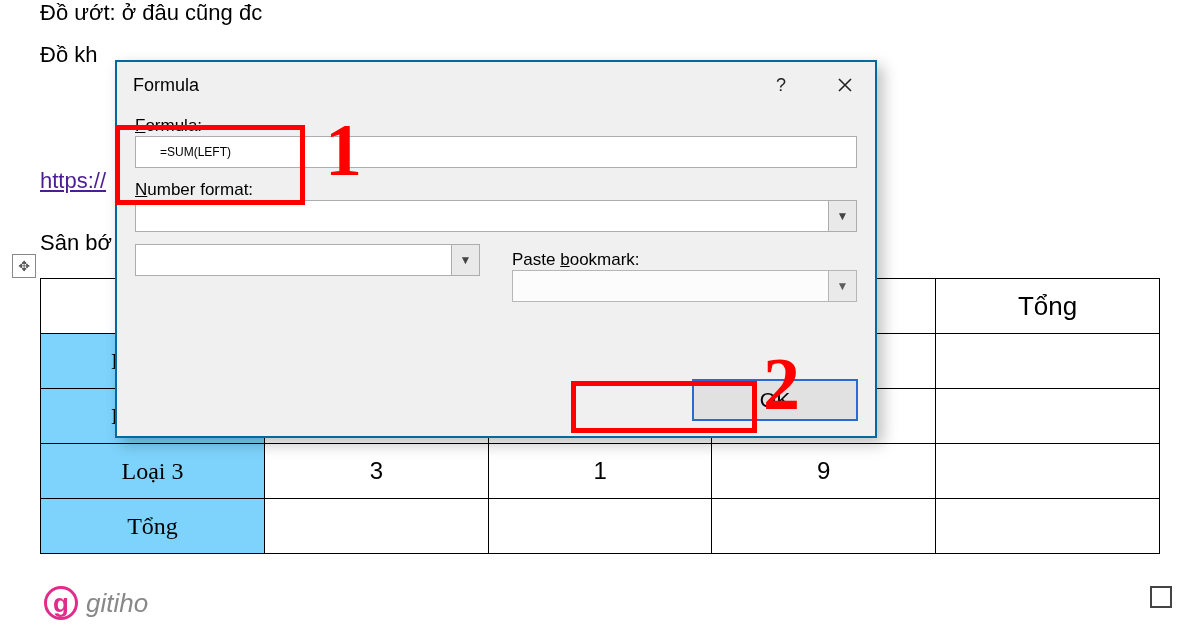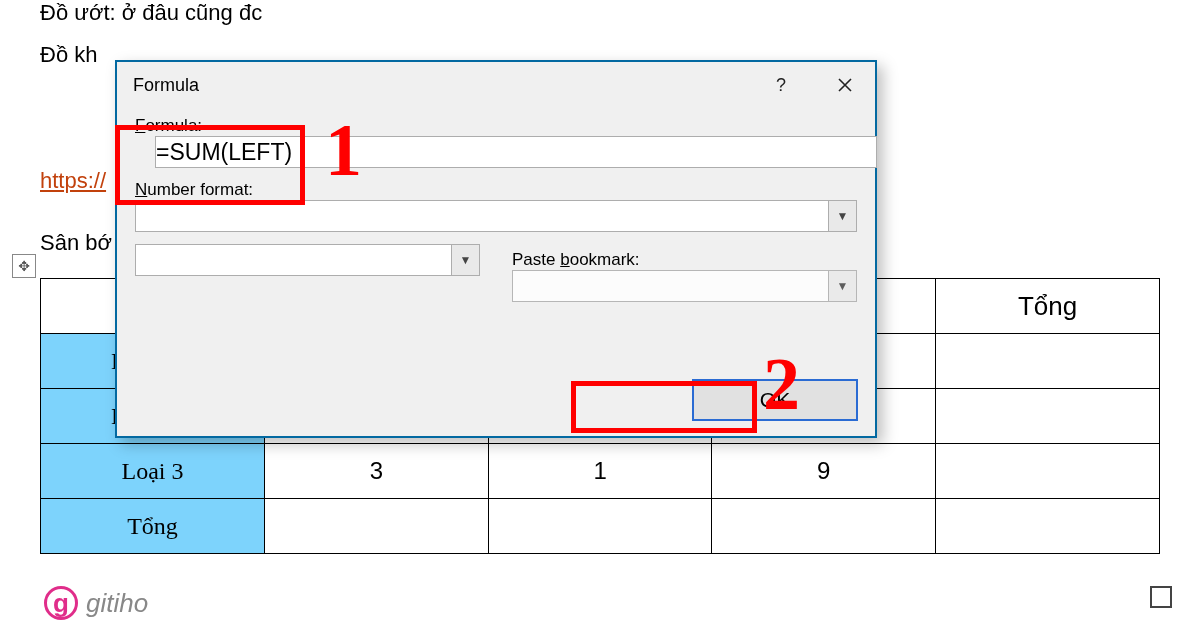--- a/index.html
+++ b/index.html
@@ -11,21 +11,21 @@
     height: 630px;
     position: relative;
     overflow: hidden;
     font-size: 22px;
     color: #000;
   }
 
   .doc-text { position: absolute; left: 40px; }
   .doc-line1 { top: 0px; }
   .doc-line2 { top: 42px; }
-  .doc-link  { top: 168px; color: #c2410c; text-decoration: underline; }
+  .doc-link  { top: 168px; color: #4c1d95; text-decoration: underline; }
   .doc-line3 { top: 230px; }
 
   .move-handle {
     position: absolute;
     left: 12px; top: 254px;
     width: 24px; height: 24px;
     border: 1px solid #888;
     background: #fff;
     display: flex; align-items: center; justify-content: center;
     font-size: 14px; color: #555;
@@ -82,23 +82,22 @@
     font-size: 17px;
   }
   .dlg-label { margin-top: 6px; display: block; }
   .dlg-row { display: flex; gap: 32px; }
   .dlg-col { flex: 1; }
   .txt {
     width: 100%;
     background: #fff;
     border: 1px solid #adadad;
     height: 32px;
-    padding: 2px 0;
-    font-size: 23px;
-    margin-left: 20px;
+    padding: 2px 24px;
+    font-size: 12px;
   }
   .combo {
     width: 100%; height: 32px;
     display: flex;
     border: 1px solid #adadad;
     background: #fff;
   }
   .combo .cinput { flex: 1; padding: 2px 8px; }
   .combo .cbtn {
     width: 28px;

